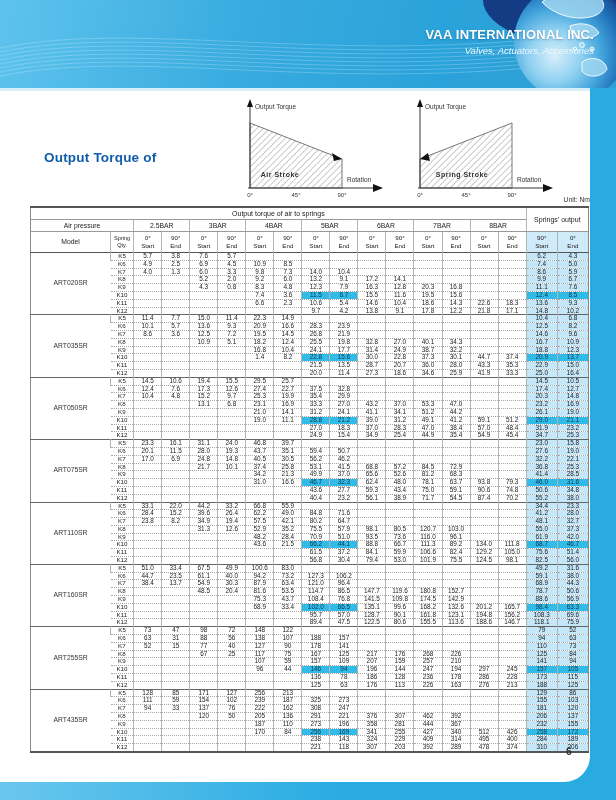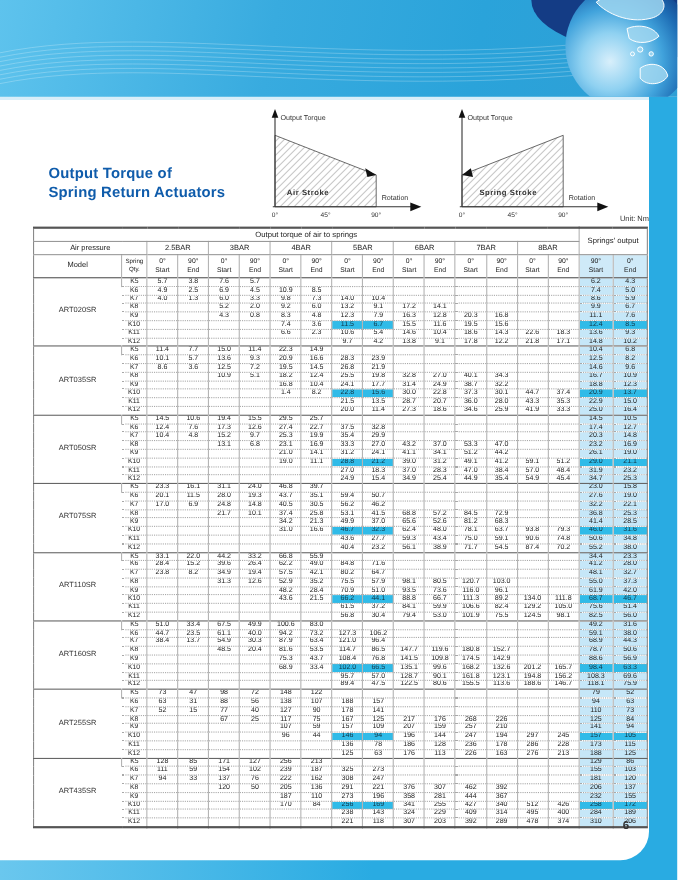--- a/index.html
+++ b/index.html
@@ -94,27 +94,30 @@
         <g fill="#9fd6f0" fill-opacity="0.85" stroke="#ffffff" stroke-width="0.9">
           <path d="M30,20 C45,8 75,6 88,16 C96,23 90,33 78,35 C60,39 40,31 30,20 Z"></path>
           <path d="M58,44 C70,39 83,43 87,51 C81,57 68,59 60,53 Z"></path>
           <circle cx="70" cy="63" r="2.4"></circle>
           <circle cx="80" cy="67" r="2"></circle>
           <circle cx="63" cy="67" r="1.8"></circle>
           <path d="M70,80 C80,73 93,77 95,87 C91,95 76,97 70,89 Z"></path>
         </g>
       </svg>
     </div>
+    <div class="banner-text">
+      <div class="company">VAA INTERNATIONAL INC.</div>
+      <div class="tagline">Valves, Actuators, Accessories</div>
+    </div>
   </div>
 
   <div class="content">
 
     <div class="doc-title">
       <div>Output  Torque of</div>
-      <div>Spring Return Actuators</div>
     </div>
 
     <svg class="diag" style="left:226px;top:95px" width="172" height="106" viewBox="0 0 172 106">
       <defs>
         <pattern id="hatch" width="4.5" height="4.5" patternUnits="userSpaceOnUse" patternTransform="rotate(45)">
           <line x1="0" y1="0" x2="0" y2="4.5" stroke="#666" stroke-width="0.7"></line>
         </pattern>
       </defs>
       <polygon points="24,93 24,28 116,64 116,93" fill="url(#hatch)" stroke="#555" stroke-width="0.8"></polygon>
       <polygon points="116,64 106,58 108,66" fill="#111"></polygon>

